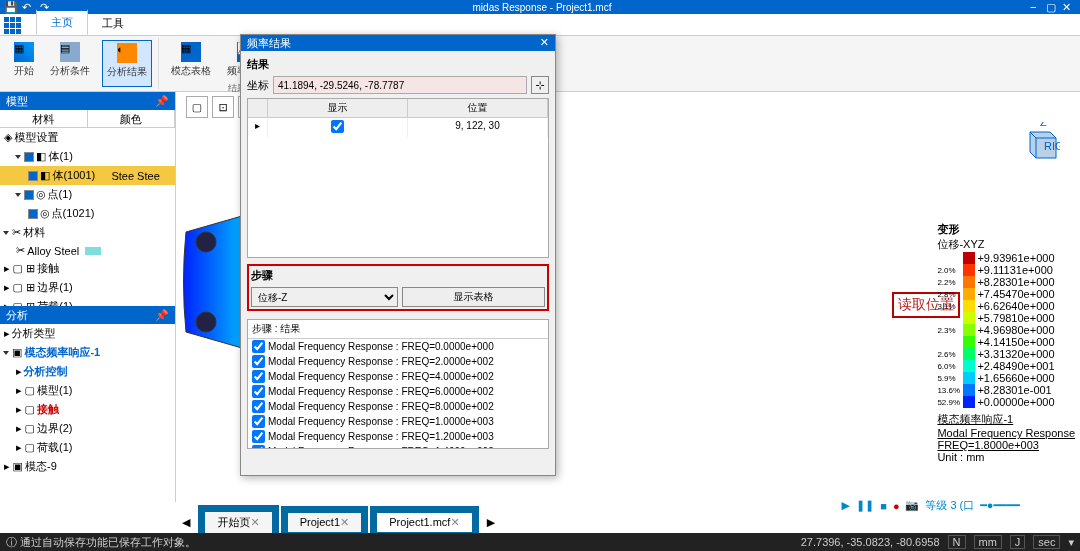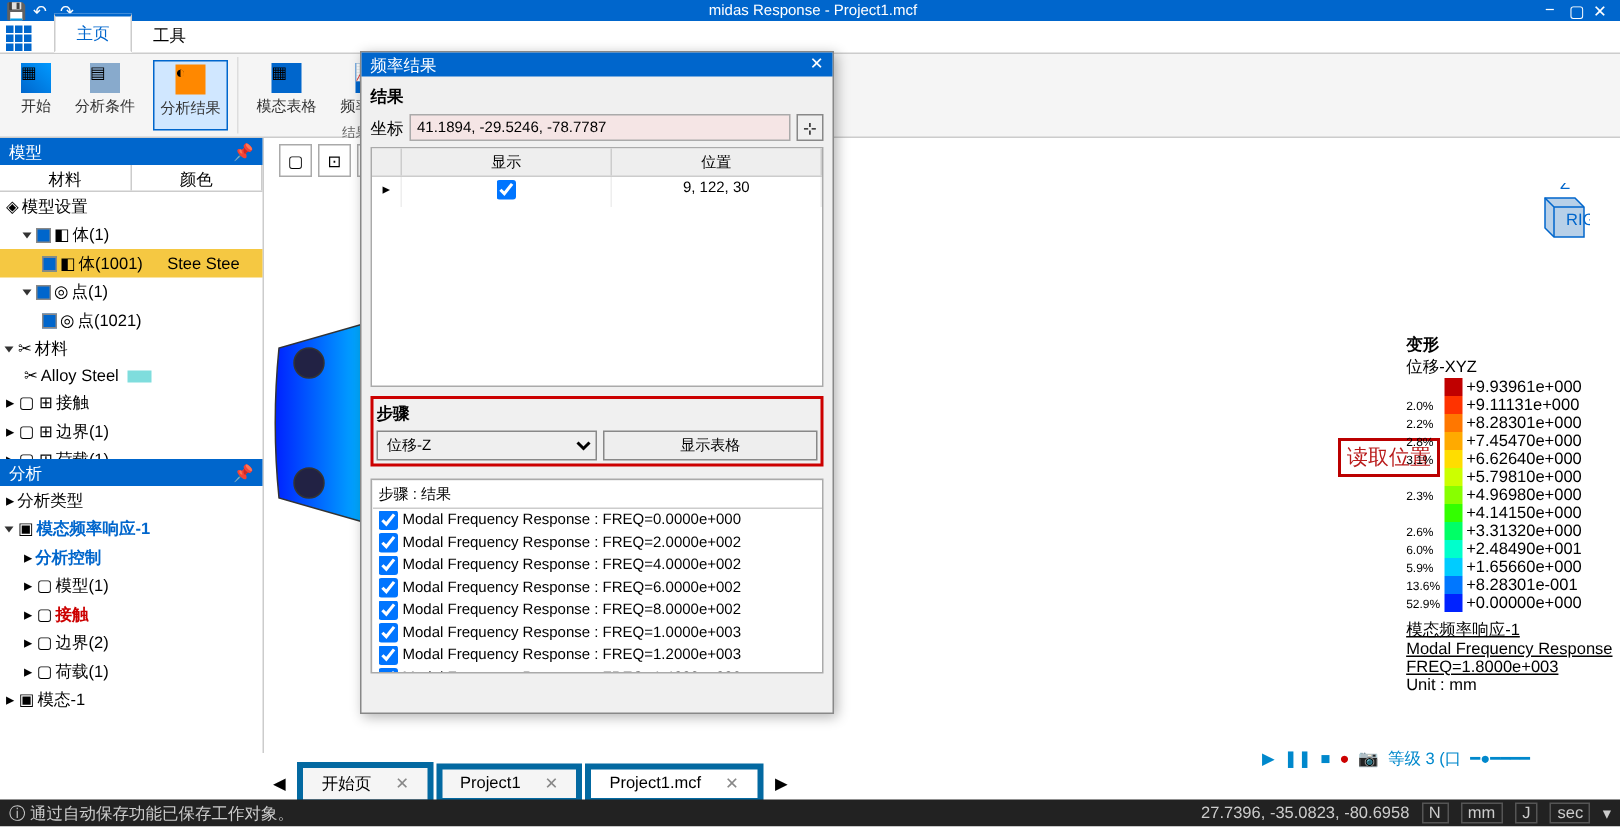--- a/index.html
+++ b/index.html
@@ -64,21 +64,21 @@
 .step-sec{border:2px solid #c00;padding:2px;margin-top:2px}
 .step-row{display:flex;gap:4px;margin-top:4px}
 .step-sel{flex:1;height:20px;border:1px solid #888;font-size:10px;padding:0 2px}
 .step-btn{flex:1;height:20px;border:1px solid #888;background:#eee;font-size:10px;cursor:pointer}
 .step-list{border:1px solid #aaa;background:#fff;height:130px;overflow:auto;margin-top:4px}
 .step-hdr{font-size:10px;padding:2px 4px;border-bottom:1px solid #ccc}
 .step-item{font-size:10px;padding:1px 4px;display:flex;align-items:center;gap:3px}
 .playback{position:absolute;bottom:38px;right:60px;display:flex;align-items:center;gap:6px;color:#0088cc;font-size:12px}
 .play-icon{cursor:pointer}
 .tabs-bottom{position:absolute;bottom:18px;left:176px;height:22px;display:flex;align-items:center;gap:2px;font-size:10px}
-.btab{padding:3px 12px;border:4px solid #0369a1;background:#f5f5f5;cursor:pointer;display:flex;align-items:center;gap:16px}
+.btab{padding:3px 12px;border:7px solid #0369a1;background:#f5f5f5;cursor:pointer;display:flex;align-items:center;gap:0}
 .btab .x{color:#888;cursor:pointer}
 .statusbar{position:absolute;bottom:0;left:0;right:0;height:18px;background:#222;color:#ccc;font-size:10px;display:flex;align-items:center;padding:0 6px;justify-content:space-between}
 .status-right{display:flex;gap:8px;align-items:center}
 .status-box{border:1px solid #555;padding:0 4px}
 </style>
 </head>
 <body>
 
 <div class="titlebar">
   <div class="tleft">
@@ -201,21 +201,21 @@
         <span>📌</span>
       </div>
     <div class="tree">
       <div class="tree-row">▸ <span>分析类型</span></div>
       <div class="tree-row"><span class="tri open"></span>▣ <b style="color:#06c">模态频率响应-1</b></div>
       <div class="tree-row ind1">▸ <b style="color:#06c">分析控制</b></div>
       <div class="tree-row ind1">▸ ▢ <span>模型(1)</span></div>
       <div class="tree-row ind1">▸ ▢ <b style="color:#c00">接触</b></div>
       <div class="tree-row ind1">▸ ▢ <span>边界(2)</span></div>
       <div class="tree-row ind1">▸ ▢ <span>荷载(1)</span></div>
-      <div class="tree-row">▸ ▣ <span>模态-1</span></div>
+      <div class="tree-row">▸ ▣ <span>模态-9</span></div>
     </div>
   </div>
 
   <div class="viewport">
     <div class="view-toolbar">
       <div class="vt-btn">▢</div>
       <div class="vt-btn">⊡</div>
       <div class="vt-btn">↗</div>
       <select class="vt-sel"><option>子形状 (体)</option></select>
       <div class="vt-btn">▥</div>

